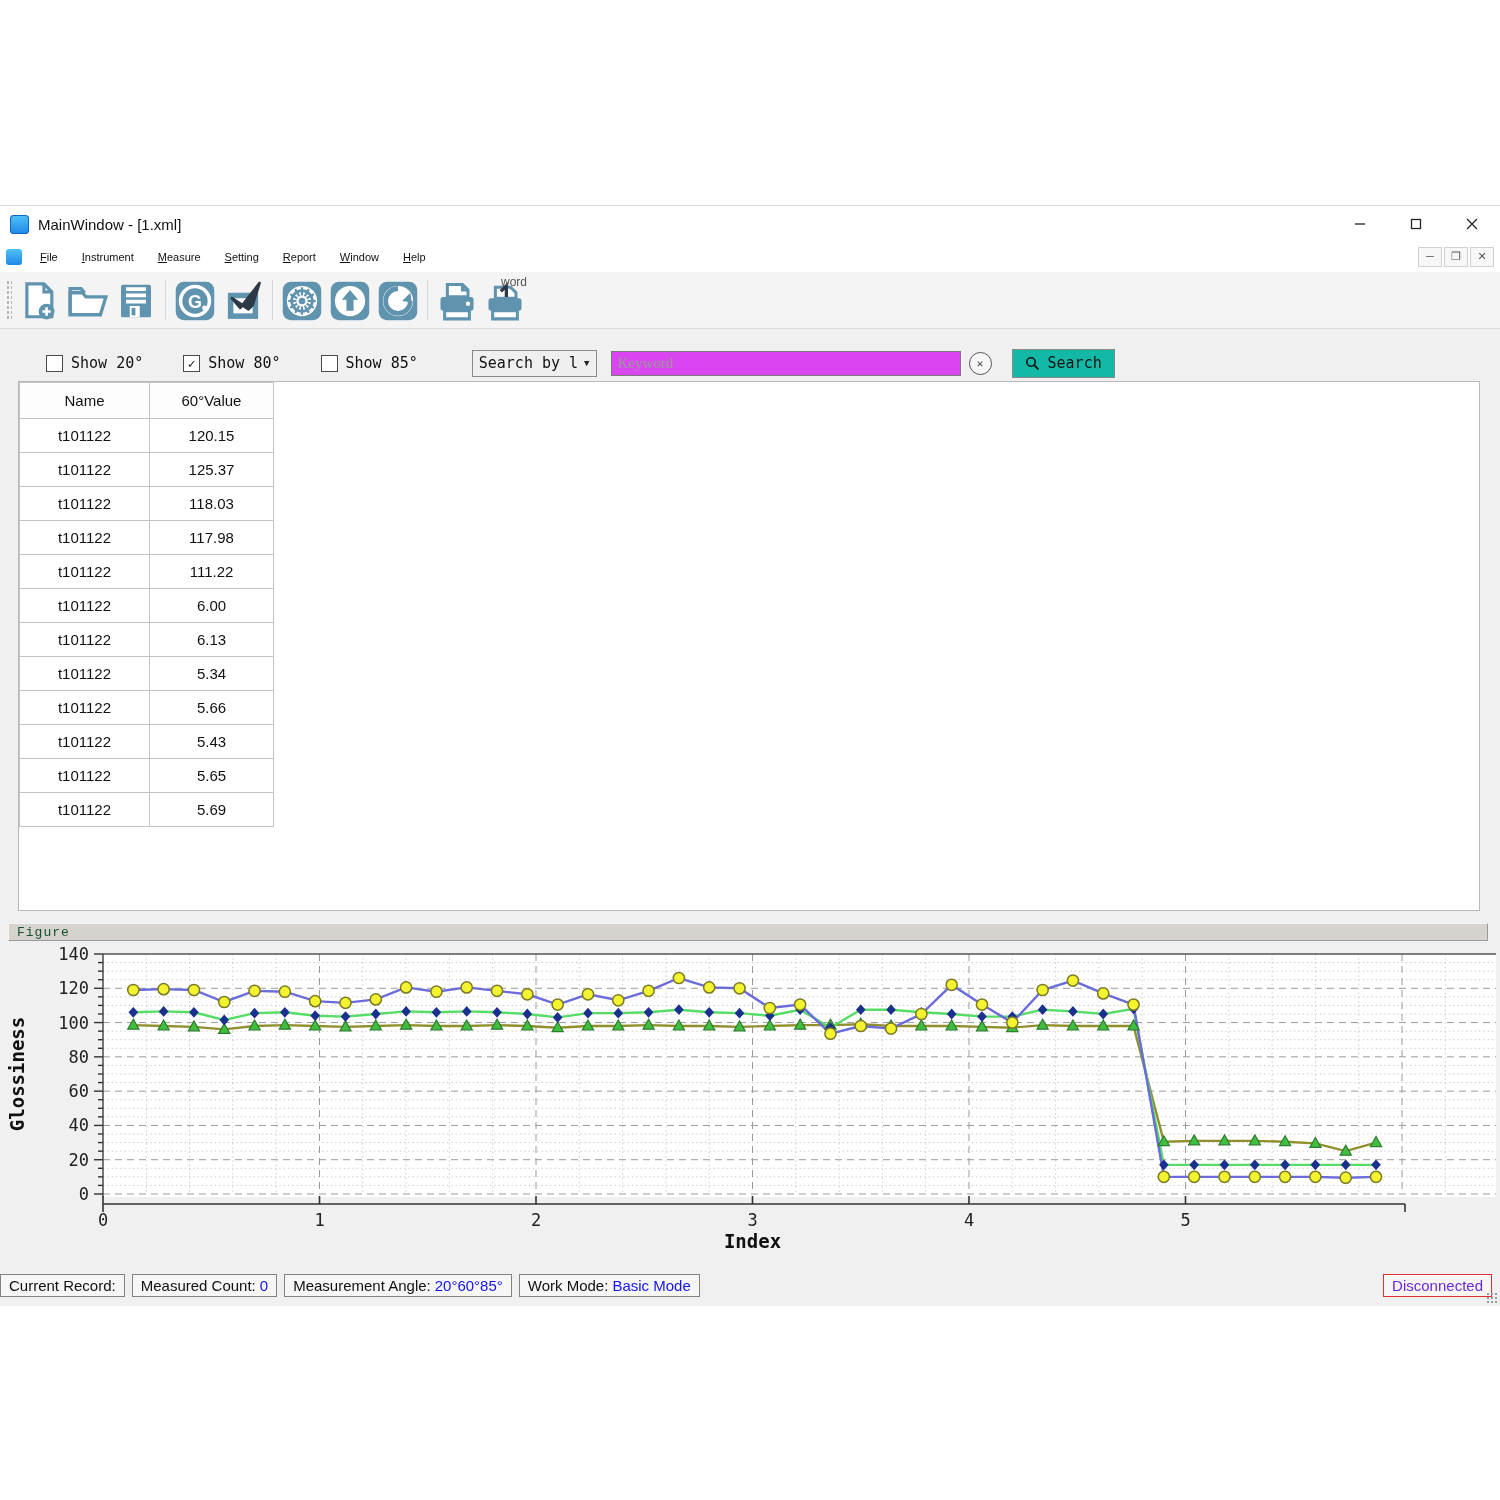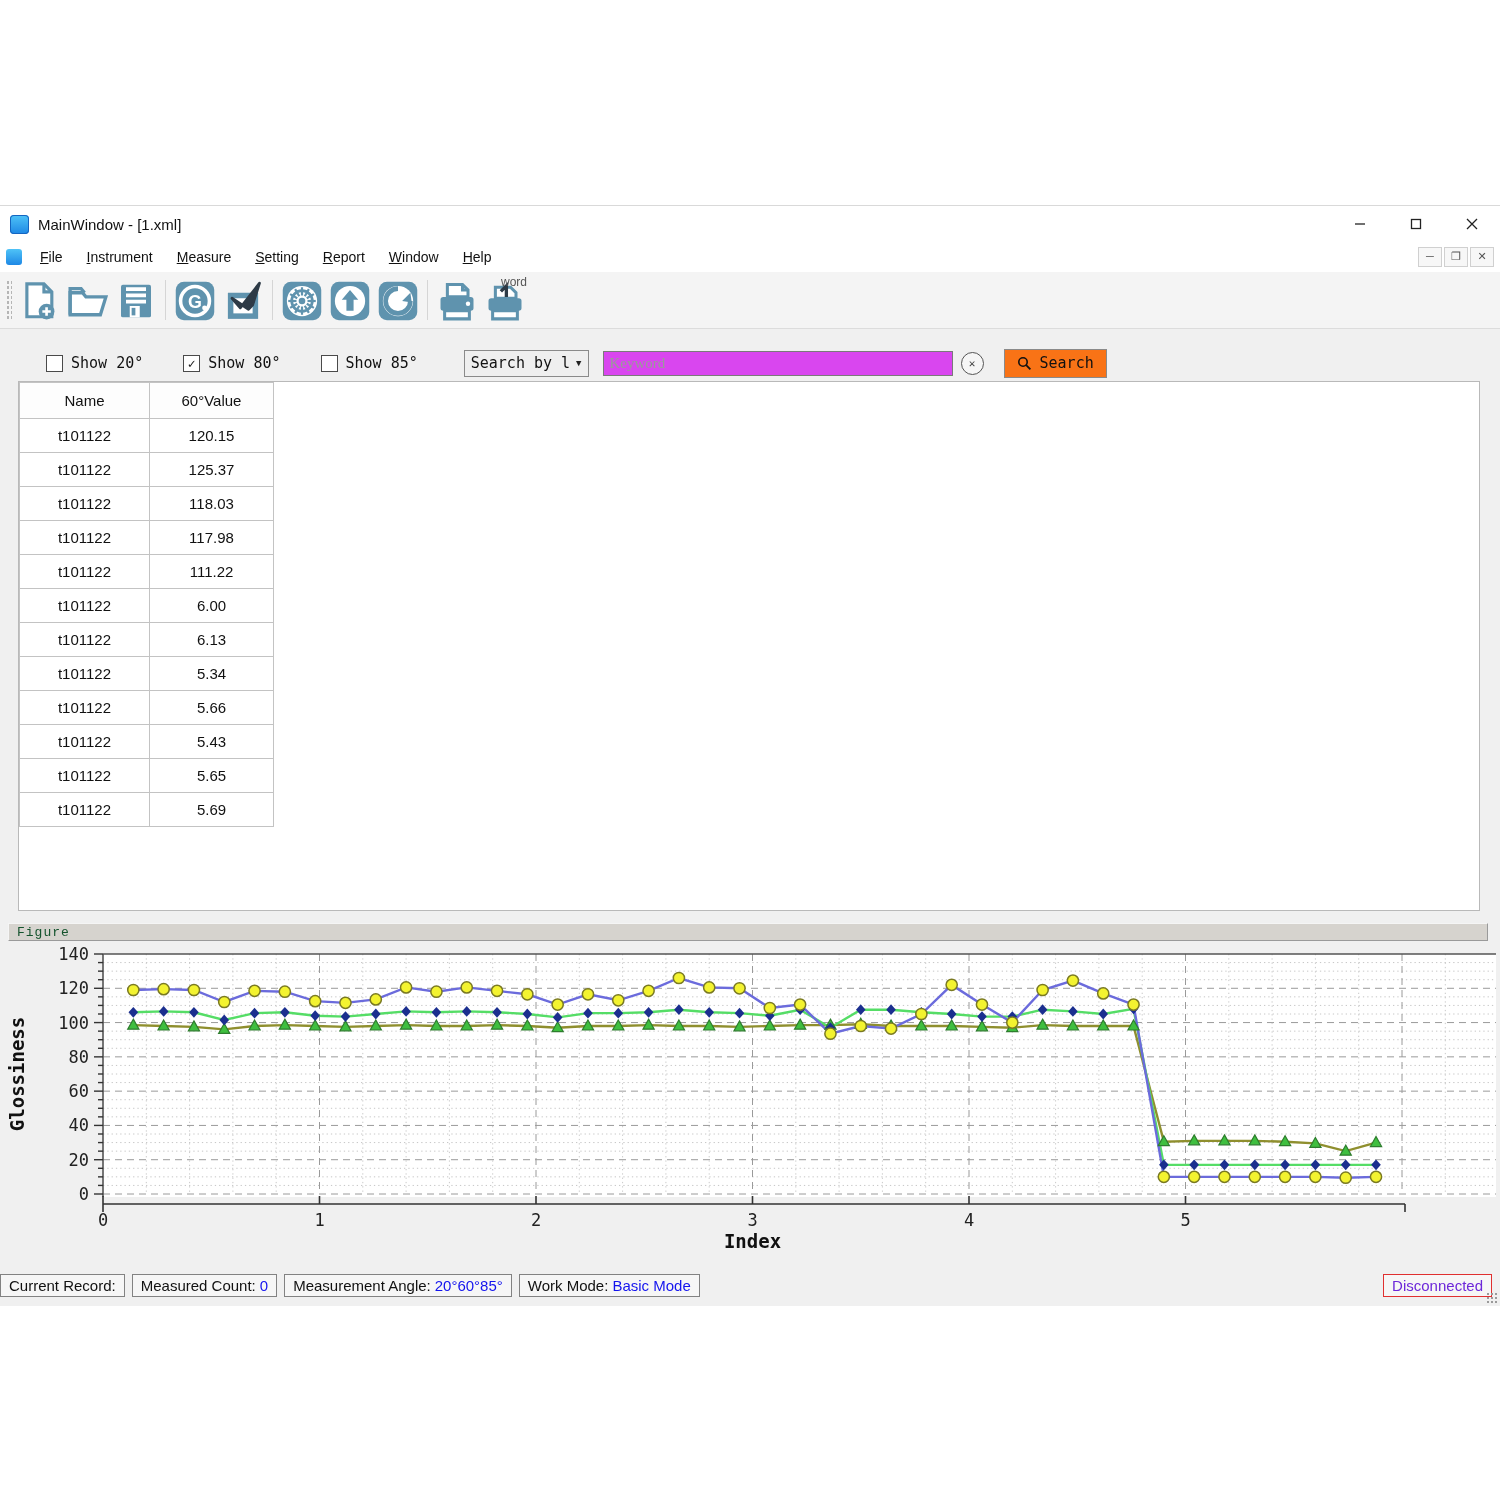--- a/index.html
+++ b/index.html
@@ -13,49 +13,49 @@
   .title-text{margin-left:9px;font-size:15px;color:#111;}
   .win-controls{margin-left:auto;display:flex;align-items:center;height:100%;}
   .win-btn{width:56px;height:100%;display:flex;align-items:center;justify-content:center;
     font-size:15px;color:#222;cursor:default;}
   .win-btn svg{display:block}
   
   .menubar{position:absolute;left:0;top:36px;width:100%;height:30px;background:#ffffff;
     display:flex;align-items:center;border-bottom:1px solid #e4e4e4;}
   .menuicon{width:16px;height:16px;border-radius:3px;margin-left:6px;
     background:linear-gradient(180deg,#4fc3f7 0%,#1e88e5 100%);}
-  .menu-item{padding:4px 12px;font-size:14px;color:#111;}
+  .menu-item{padding:4px 12px;font-size:11px;color:#111;}
   .menu-item u{text-decoration:underline;}
   .mdi-controls{margin-left:auto;display:flex;gap:2px;margin-right:6px;}
   .mdi-btn{width:22px;height:18px;border:1px solid #d0d0d0;background:#f7f7f7;color:#555;
     font-size:11px;line-height:16px;text-align:center;}
   
   .toolbar{position:absolute;left:0;top:66px;width:100%;height:56px;background:#f4f4f4;
     border-bottom:1px solid #dcdcdc;display:flex;align-items:center;}
   .grip{width:6px;height:40px;margin:0 4px 0 6px;
     background-image:radial-gradient(#b5b5b5 1px, transparent 1.2px);background-size:4px 5px;}
   .tb-icon{width:46px;height:46px;display:flex;align-items:flex-end;justify-content:center;position:relative;margin:0 1px;}
   .tb-sep{width:1px;height:40px;background:#d5d5d5;margin:0 5px;}
   .word-tag{position:absolute;top:-2px;right:1px;font-size:12px;color:#555;}
   
   .filter-row{position:absolute;left:0;top:140px;width:100%;height:34px;display:flex;align-items:center;
     font-family:"DejaVu Sans Mono", monospace;font-size:15px;color:#111;padding-left:24px;}
   .chk-group{display:flex;align-items:center;margin-left:22px;}
   .chk{display:flex;align-items:center;margin-right:40px;}
   .chk-box{width:15px;height:15px;border:1px solid #4a4a4a;background:#fff;margin-right:8px;
     display:flex;align-items:center;justify-content:center;font-size:13px;color:#222;font-weight:bold;}
   .dropdown{height:25px;border:1px solid #8a8a8a;background:#efefef;display:flex;align-items:center;
-    padding:0 6px;margin-left:6px;font-size:15px;}
+    padding:0 6px;margin-left:14px;font-size:15px;}
   .dropdown .arrow{font-size:9px;margin-left:6px;color:#222;}
   .search-input{width:336px;height:23px;border:1px solid #7a7a7a;background:#d946ef;margin-left:14px;
     font-family:Liberation Serif, serif;font-size:15px;padding:0 6px;color:#222;}
   .search-input::placeholder{color:#9a9a9a;}
   .clear-btn{width:21px;height:21px;border:1.6px solid #555;border-radius:50%;margin-left:8px;
     display:flex;align-items:center;justify-content:center;font-size:11px;color:#444;background:#f6f6f6;}
-  .search-btn{height:27px;border:1px solid #8a8a8a;background:#f97316;display:flex;align-items:center;
+  .search-btn{height:27px;border:1px solid #8a8a8a;background:#14b8a6;display:flex;align-items:center;
     margin-left:20px;padding:0 12px;font-size:15px;color:#111;}
   .search-btn svg{margin-right:8px;}
   
   .table-panel{position:absolute;left:18px;top:175px;width:1460px;height:528px;background:#ffffff;
     border:1px solid #b9b9b9;overflow:hidden;}
   table.data{border-collapse:collapse;font-size:15px;color:#111;}
   table.data th, table.data td{border:1px solid #c3c3c3;text-align:center;font-weight:normal;}
   table.data th{height:33px;background:#fdfdfd;}
   table.data td{height:31px;}
   .col-name{width:127px;}

